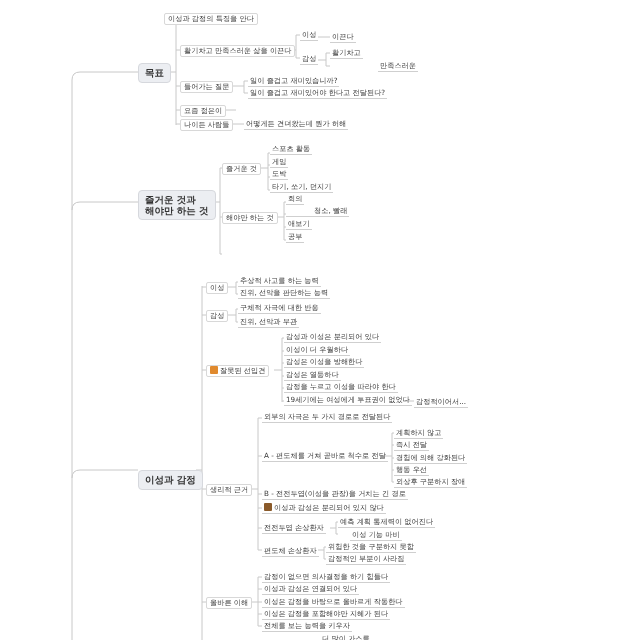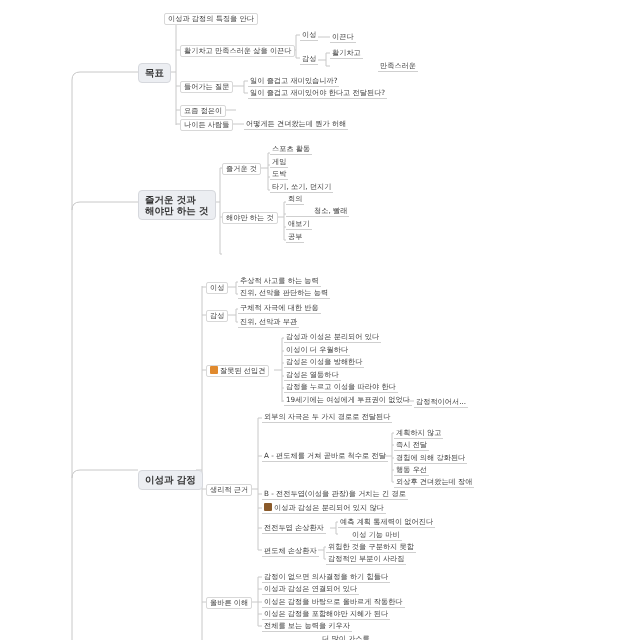--- a/index.html
+++ b/index.html
@@ -115,21 +115,21 @@
 <div class="n ul" style="left:284px;top:395px;">19세기에는 여성에게 투표권이 없었다</div>
 <div class="n ul" style="left:414px;top:397px;">감정적이어서...</div>
 
 <div class="n box" style="left:206px;top:484px;">생리적 근거</div>
 <div class="n ul" style="left:262px;top:412px;">외부의 자극은 두 가지 경로로 전달된다</div>
 <div class="n ul" style="left:262px;top:451px;">A - 편도체를 거쳐 곧바로 척수로 전달</div>
 <div class="n ul" style="left:394px;top:428px;">계획하지 않고</div>
 <div class="n ul" style="left:394px;top:440px;">즉시 전달</div>
 <div class="n ul" style="left:394px;top:453px;">경험에 의해 강화된다</div>
 <div class="n ul" style="left:394px;top:465px;">행동 우선</div>
-<div class="n ul" style="left:394px;top:477px;">외상후 견뎌왔는데 장애</div>
+<div class="n ul" style="left:394px;top:477px;">외상후 구분하지 장애</div>
 <div class="n ul" style="left:262px;top:489px;">B - 전전두엽(이성을 관장)을 거치는 긴 경로</div>
 <div class="n ul" style="left:262px;top:503px;">
   <span class="emo" style="background:#8a5a2a;border-radius:1px;"></span><span>이성과 감성은 분리되어 있지 않다</span>
 </div>
 <div class="n ul" style="left:262px;top:523px;">전전두엽 손상환자</div>
 <div class="n ul" style="left:338px;top:517px;">예측 계획 통제력이 없어진다</div>
 <div class="n ul" style="left:338px;top:530px;margin-left:12px;">이성 기능 마비</div>
 <div class="n ul" style="left:262px;top:546px;text-align:right;">편도체 손상환자</div>
 <div class="n ul" style="left:326px;top:542px;">위험한 것을 구분하지 못함</div>
 <div class="n ul" style="left:326px;top:554px;">감정적인 부분이 사라짐</div>

